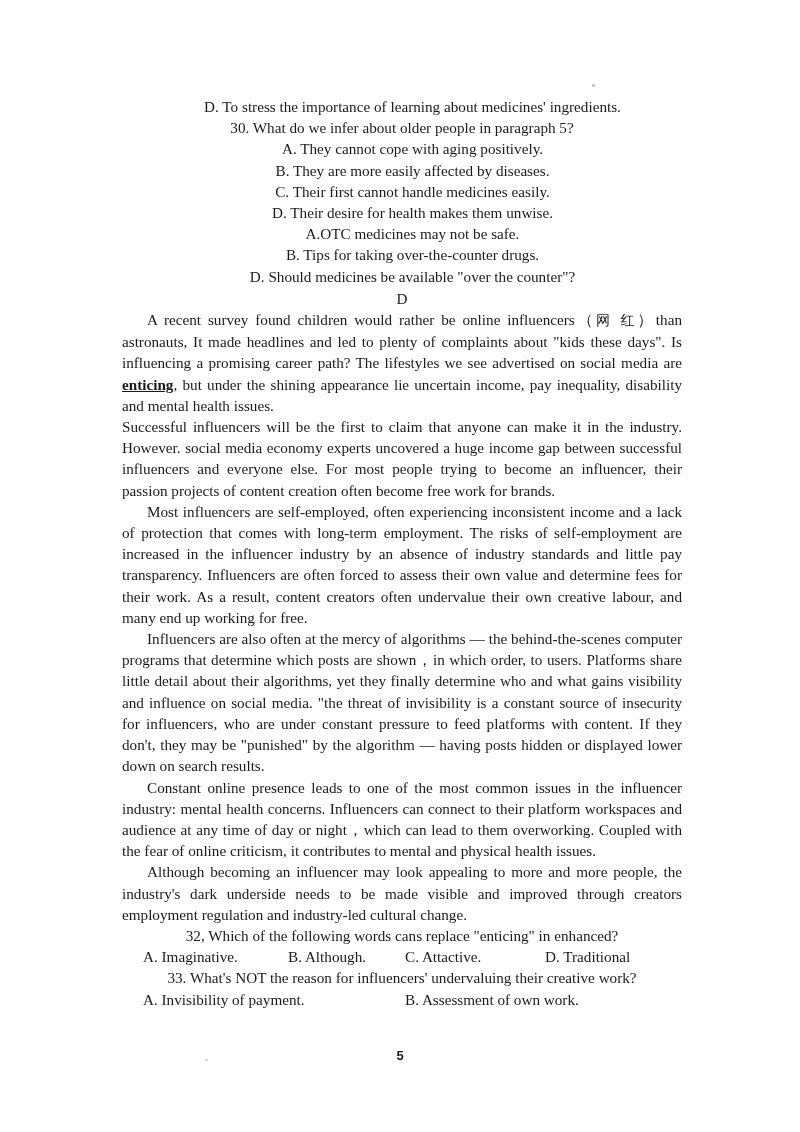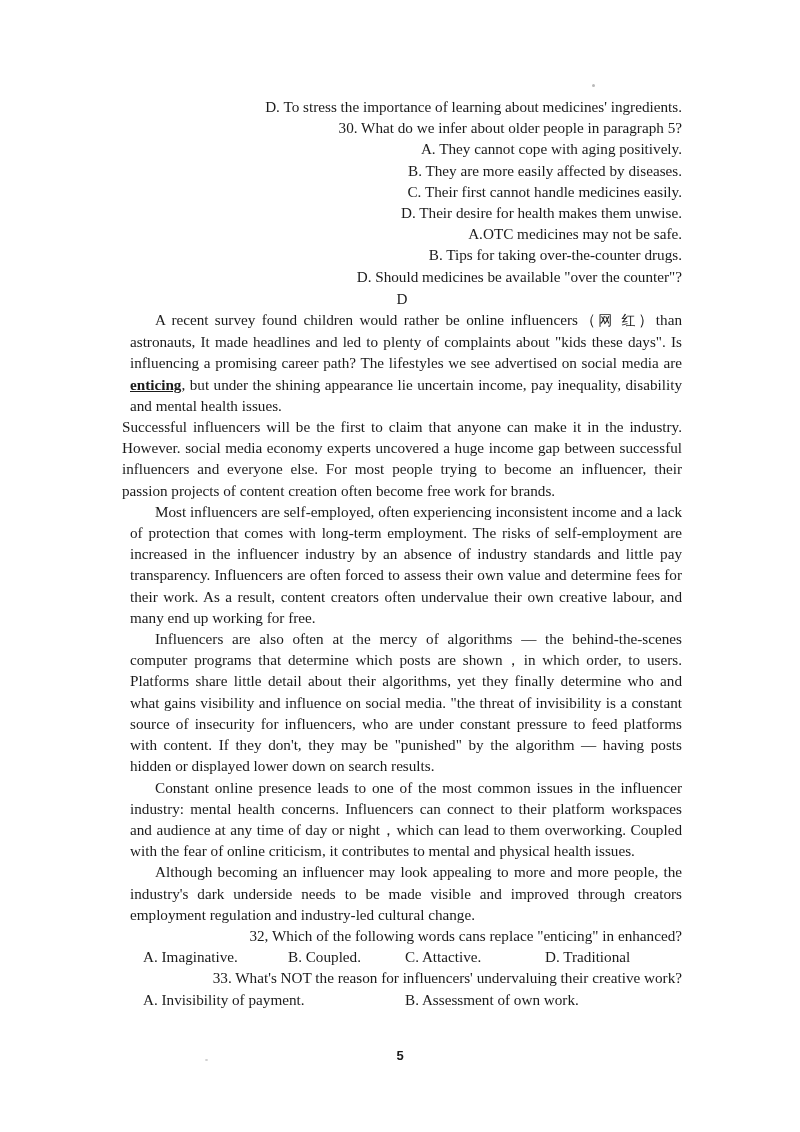--- a/index.html
+++ b/index.html
@@ -24,21 +24,21 @@
     left: 122px;
     top: 96px;
     width: 560px;
   }
 
   
   .q-line {
     font-size: 15.2px;
     line-height: 21.2px;
     white-space: pre-wrap;
-    text-align: right;
+    text-align: center;
   }
   .q-line.indent {
     padding-left: 21px;
   }
 
   
   .section-head {
     text-align: center;
     font-size: 15.2px;
     line-height: 21.2px;
@@ -48,21 +48,20 @@
   
   .para {
     font-size: 15.2px;
     line-height: 21.2px;
     text-align: justify;
     text-justify: inter-word;
     margin: 0;
   }
   .para.first-indent {
     text-indent: 25px;
-    margin-left: 8px;
   }
   .emph {
     font-weight: bold;
     text-decoration: underline;
   }
   .cjk {
     font-family: "DejaVu Sans", "Liberation Sans", sans-serif;
     font-size: 14px;
   }
 
@@ -137,21 +136,21 @@
 
     <p class="para first-indent">Influencers are also often at the mercy of algorithms — the behind-the-scenes computer programs that determine which posts are shown，in which order, to users. Platforms share little detail about their algorithms, yet they finally determine who and what gains visibility and influence on social media. "the threat of invisibility is a constant source of insecurity for influencers, who are under constant pressure to feed platforms with content. If they don't, they may be "punished" by the algorithm — having posts hidden or displayed lower down on search results.</p>
 
     <p class="para first-indent">Constant online presence leads to one of the most common issues in the influencer industry: mental health concerns. Influencers can connect to their platform workspaces and audience at any time of day or night，which can lead to them overworking. Coupled with the fear of online criticism, it contributes to mental and physical health issues.</p>
 
     <p class="para first-indent">Although becoming an influencer may look appealing to more and more people, the industry's dark underside needs to be made visible and improved through creators employment regulation and industry-led cultural change.</p>
 
     <div class="q-line">32, Which of the following words cans replace "enticing" in enhanced?</div>
     <div class="opt-row">
       <span class="oc-a">A. Imaginative.</span>
-      <span class="oc-b">B. Coupled.</span>
+      <span class="oc-b">B. Although.</span>
       <span class="oc-c">C. Attactive.</span>
       <span class="oc-d">D. Traditional</span>
     </div>
 
     <div class="q-line">33. What's NOT the reason for influencers' undervaluing their creative work?</div>
     <div class="opt-row">
       <span class="oc-a">A. Invisibility of payment.</span>
       <span class="oc-b2">B. Assessment of own work.</span>
     </div>
 

